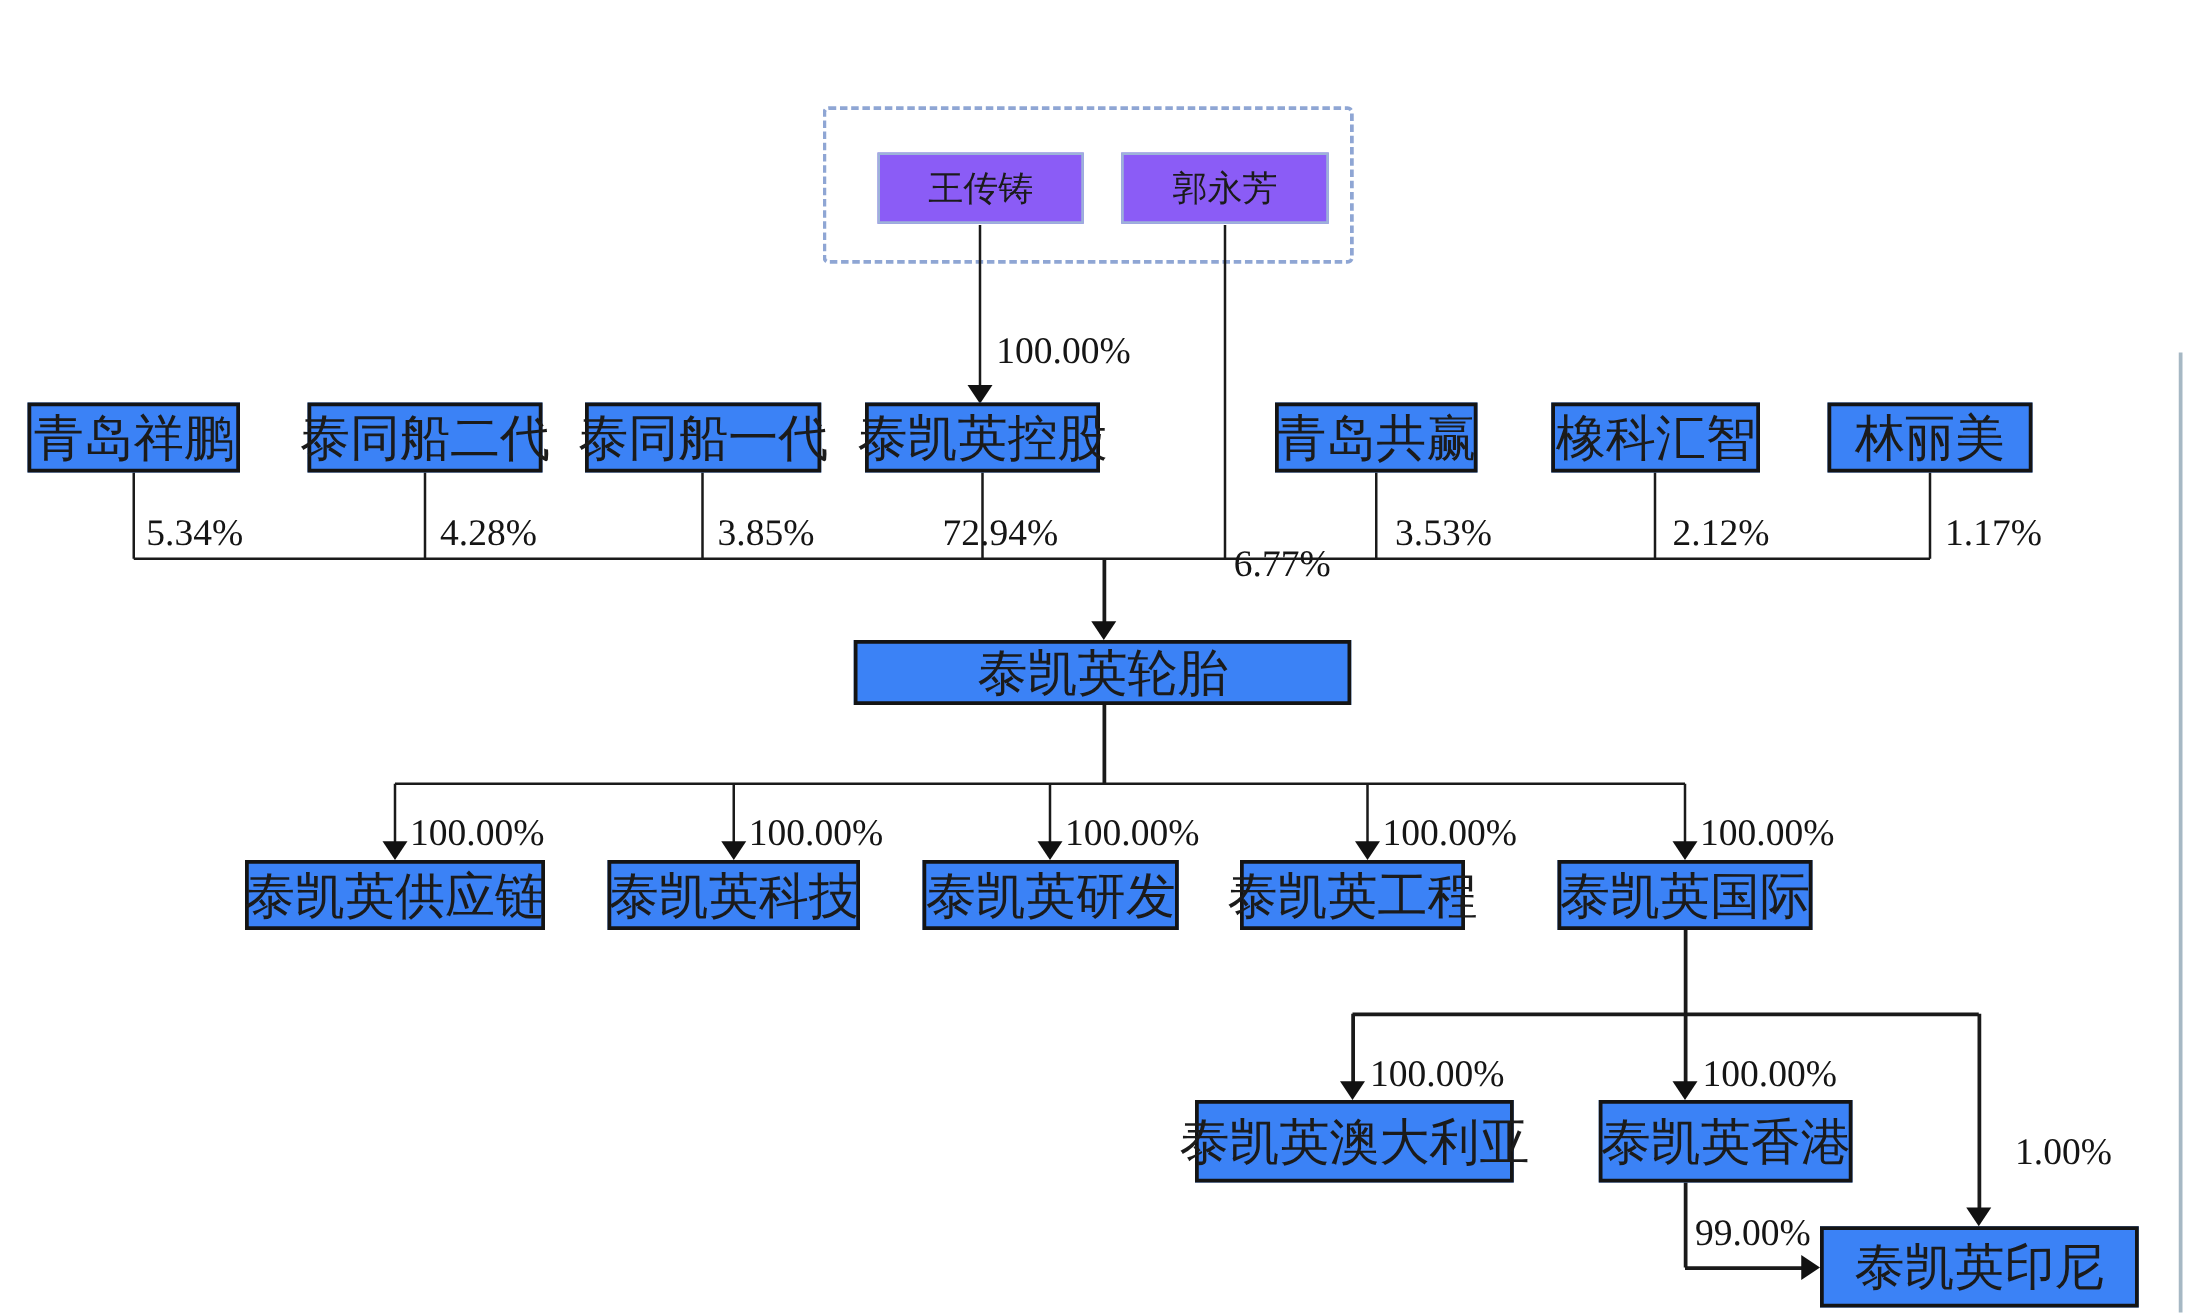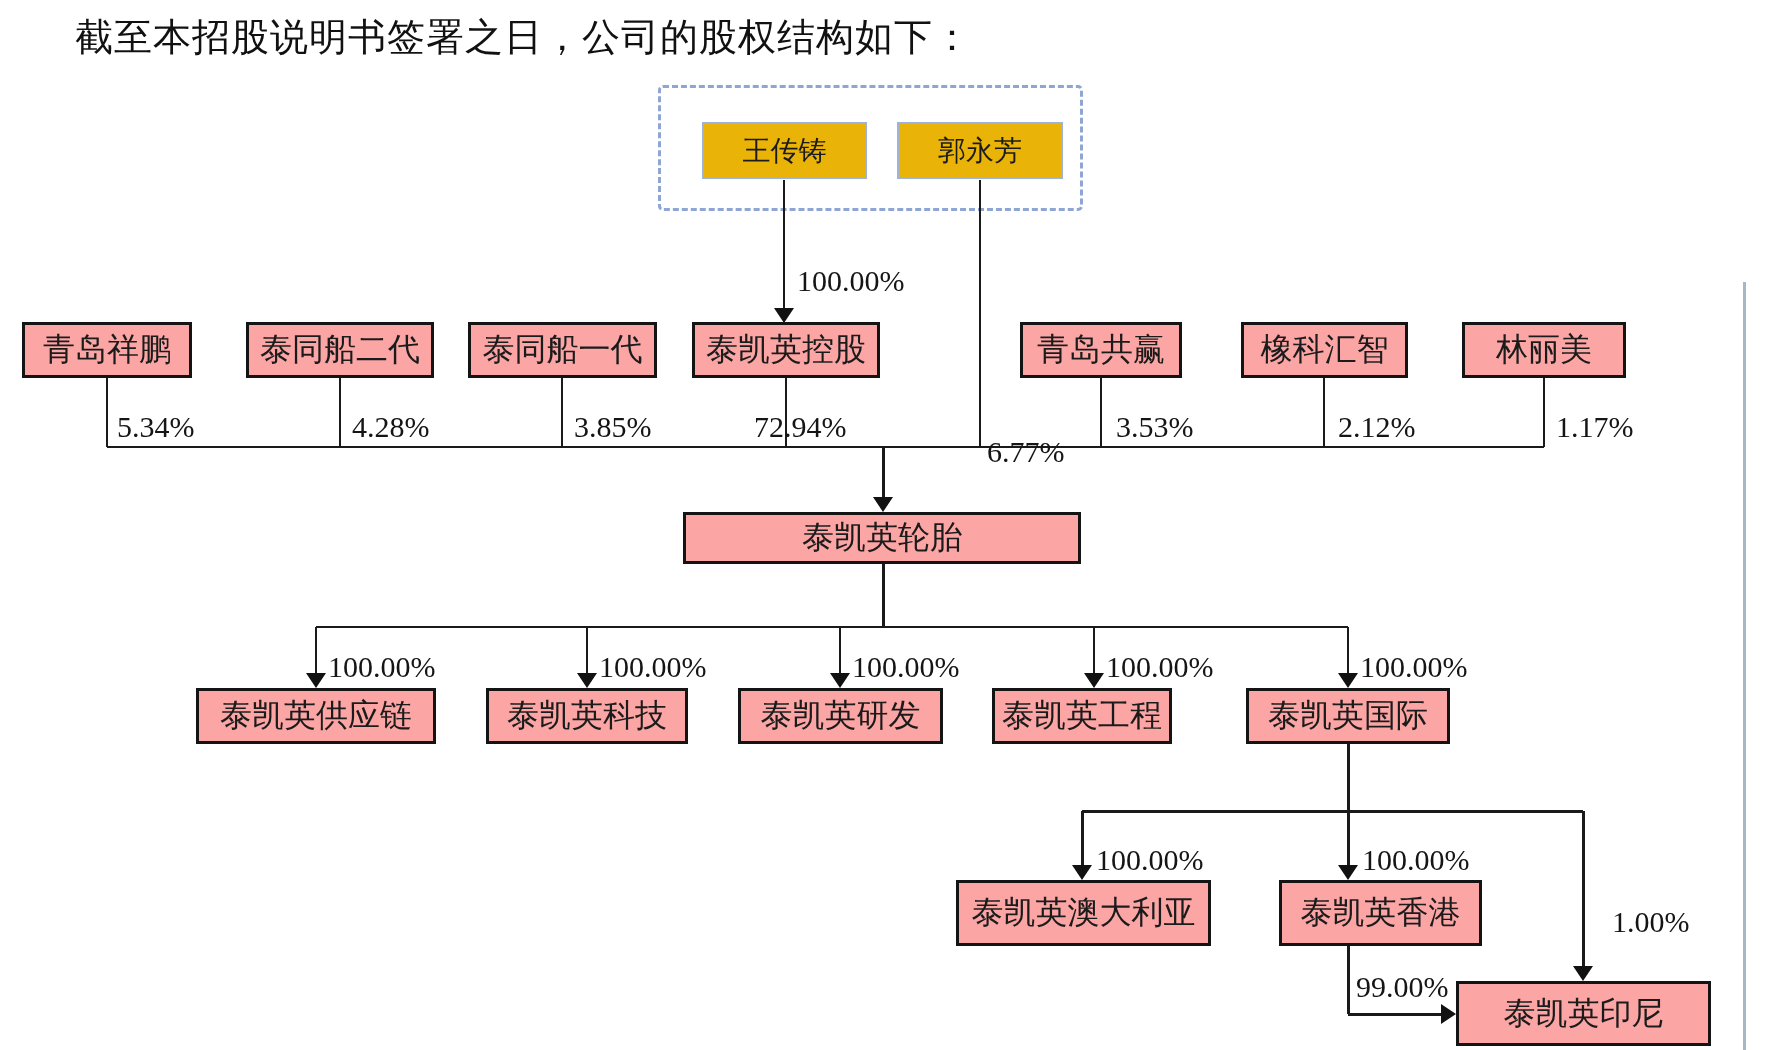--- a/index.html
+++ b/index.html
@@ -1,41 +1,40 @@
 <!DOCTYPE html>
 <html><head>
 <meta charset="utf-8">
 <style>
   html,body{margin:0;padding:0;background:#ffffff;}
   body{width:1768px;height:1050px;overflow:hidden;
        font-family:"Liberation Serif","DejaVu Serif",serif;color:#1b1b1b;}
   #stage{position:relative;width:1768px;height:1050px;background:#ffffff;}
   .page-title{position:absolute;left:75px;top:12px;font-size:38px;
        letter-spacing:1px;white-space:nowrap;color:#111;}
-  .node{position:absolute;box-sizing:border-box;background:#fca5a5;
-       border:3px solid #141414;text-align:center;font-size:32px;
+  .node{position:absolute;box-sizing:border-box;background:#3b82f6;
+       border:3px solid #141414;text-align:center;font-size:40px;
        display:flex;align-items:center;justify-content:center;
        white-space:nowrap;color:#1b1b1b;}
-  .node.person{background:#eab308;border:2px solid #9db3d9;font-size:28px;}
+  .node.person{background:#8b5cf6;border:2px solid #9db3d9;font-size:28px;}
   .group-box{position:absolute;box-sizing:border-box;background:transparent;
        border:3px dashed #8fa6d4;border-radius:5px;}
   .seg{position:absolute;background:#1a1a1a;}
   .seg.edge{background:#a6b8c4;}
   .arrow{position:absolute;width:0;height:0;}
   .arrow.down{border-left:10px solid transparent;border-right:10px solid transparent;
        border-top:15px solid #111;}
   .arrow.right{border-top:10px solid transparent;border-bottom:10px solid transparent;
        border-left:15px solid #111;}
   .pct{position:absolute;font-size:30px;white-space:nowrap;color:#151515;}
 </style>
 </head>
 <body>
 
 <div id="stage">
-  <div class="page-title">截至本招股说明书签署之日，公司的股权结构如下：</div>
   <div class="group-box" id="group-box" style="left: 658px; top: 85px; width: 425px; height: 126px;"></div>
   <div id="layers">
       <div class="seg" style="left: 783px; top: 180px; width: 2px; height: 129px;"></div>
       <div class="seg" style="left: 979px; top: 180px; width: 2px; height: 267px;"></div>
       <div class="seg" style="left: 106px; top: 378px; width: 2px; height: 69px;"></div>
       <div class="seg" style="left: 339px; top: 378px; width: 2px; height: 69px;"></div>
       <div class="seg" style="left: 561px; top: 378px; width: 2px; height: 69px;"></div>
       <div class="seg" style="left: 785px; top: 378px; width: 2px; height: 69px;"></div>
       <div class="seg" style="left: 1100px; top: 378px; width: 2px; height: 69px;"></div>
       <div class="seg" style="left: 1323px; top: 378px; width: 2px; height: 69px;"></div>

